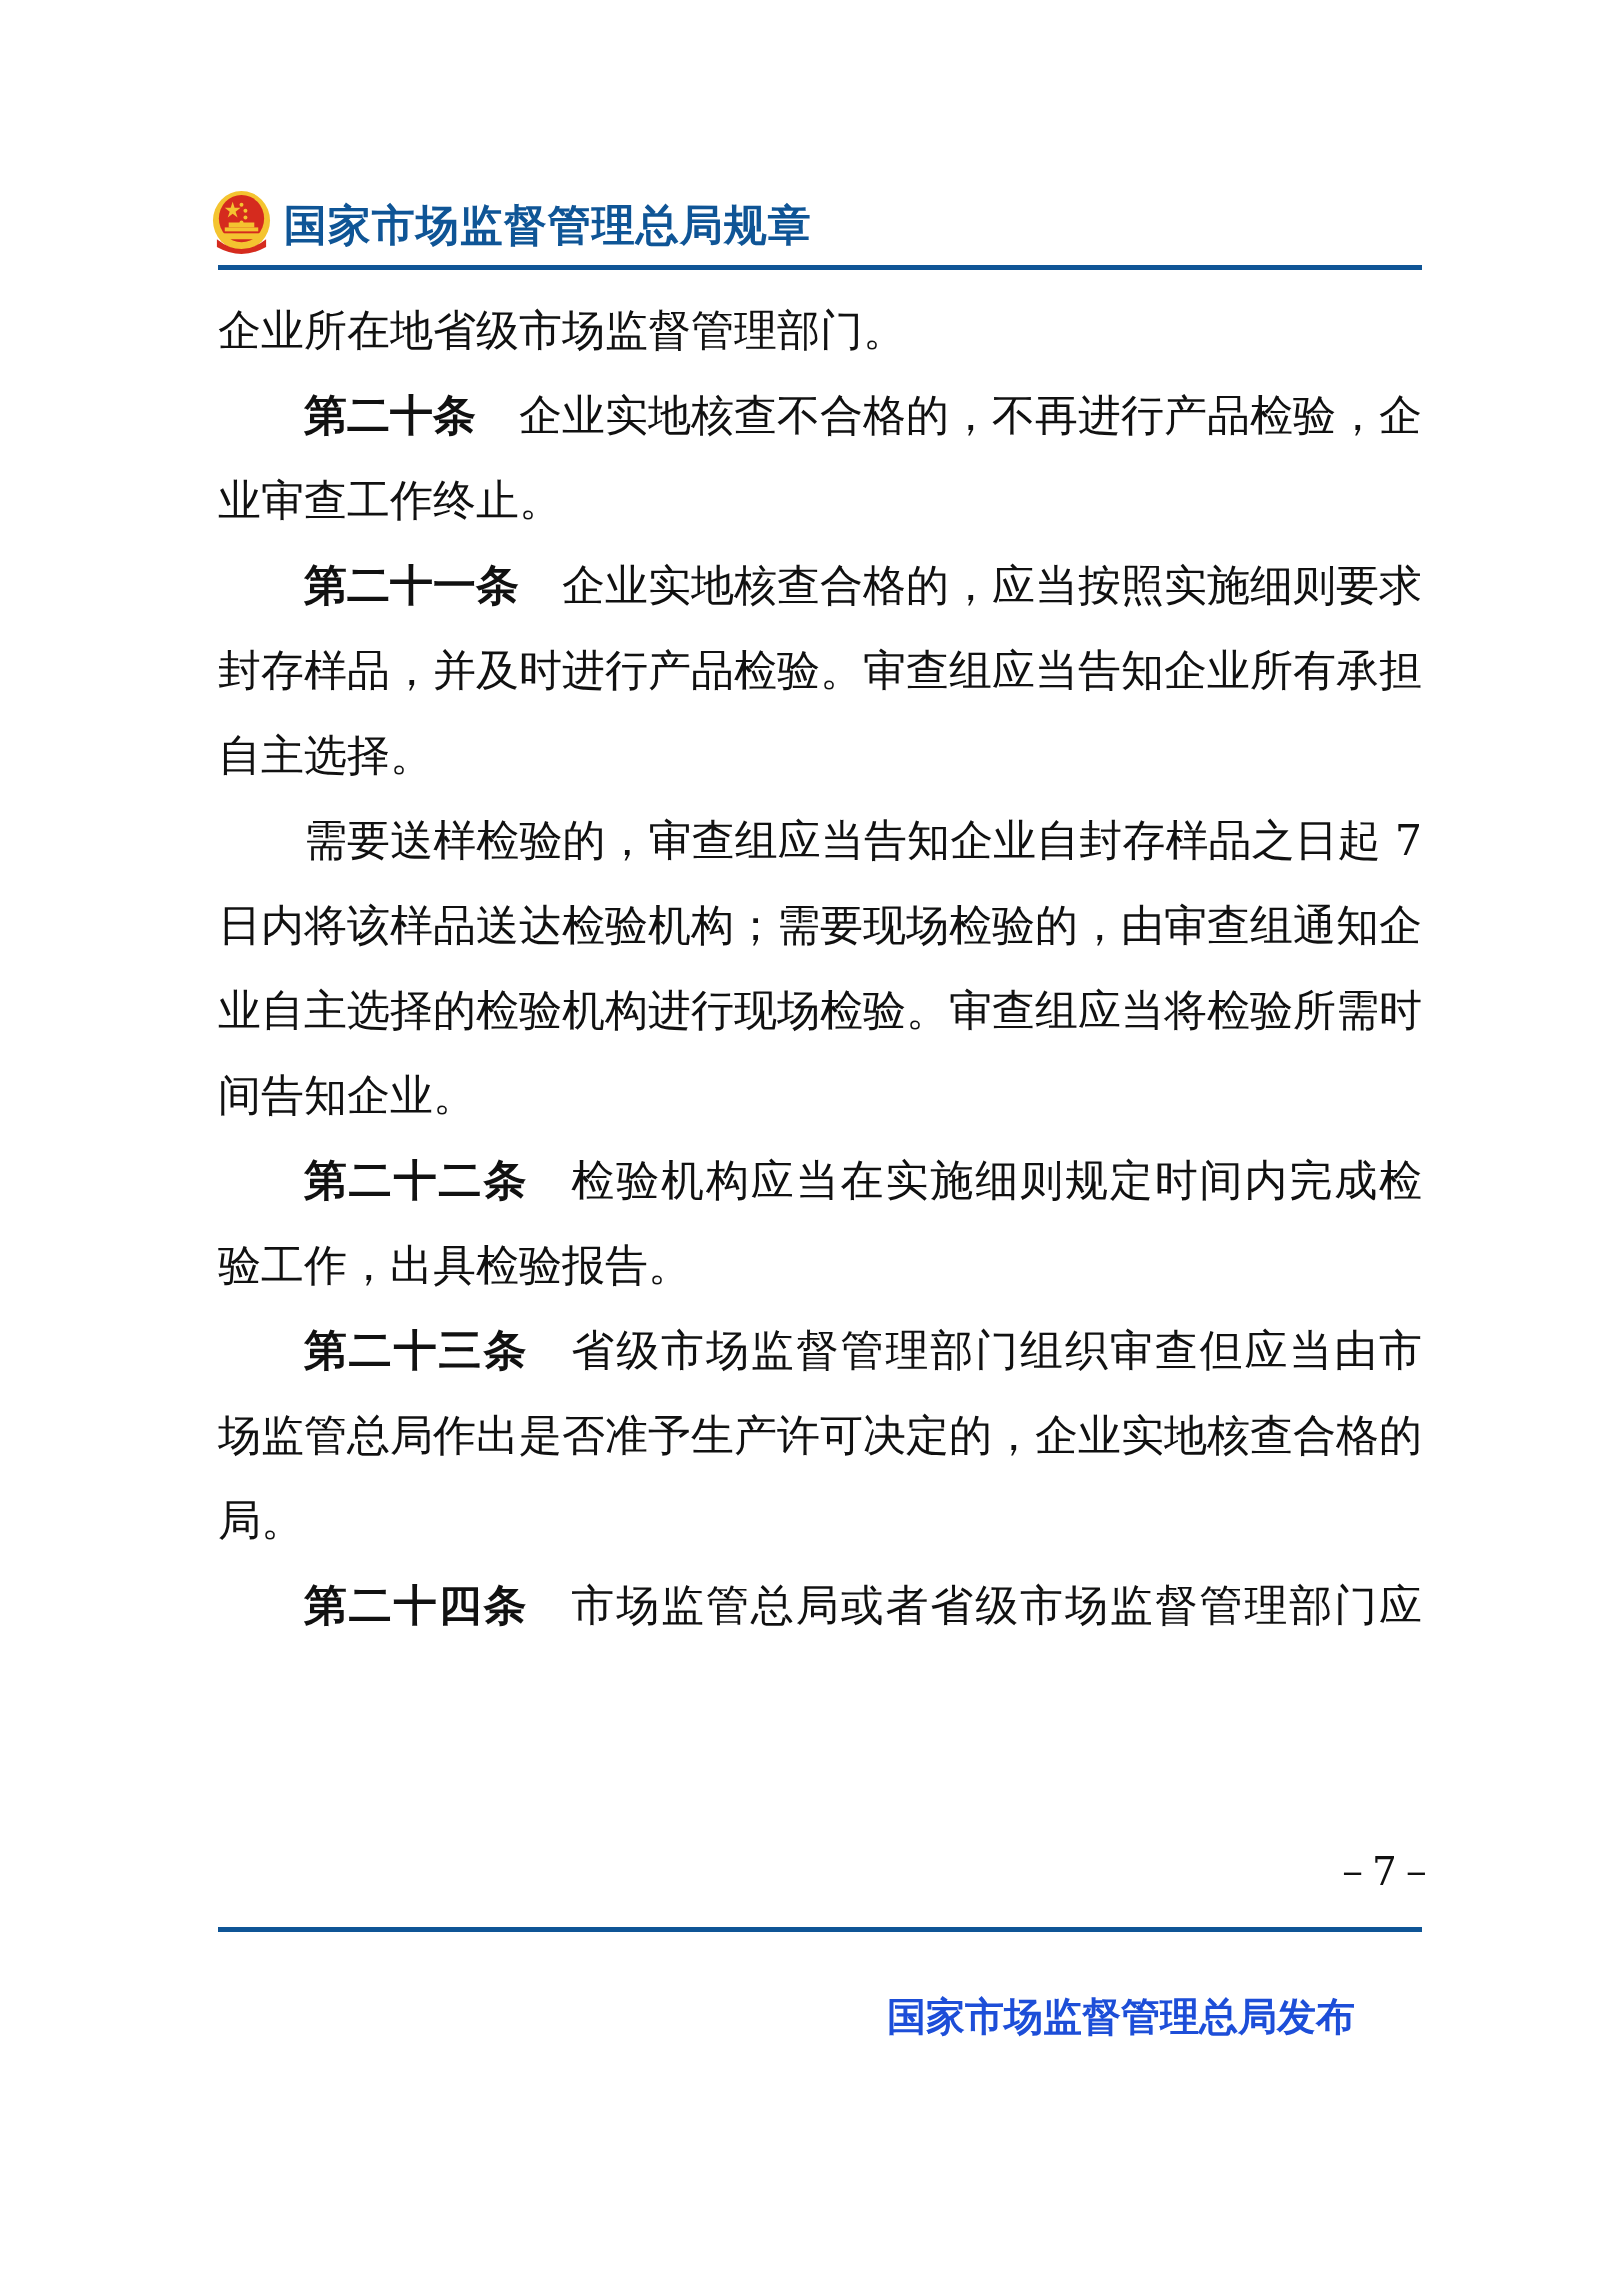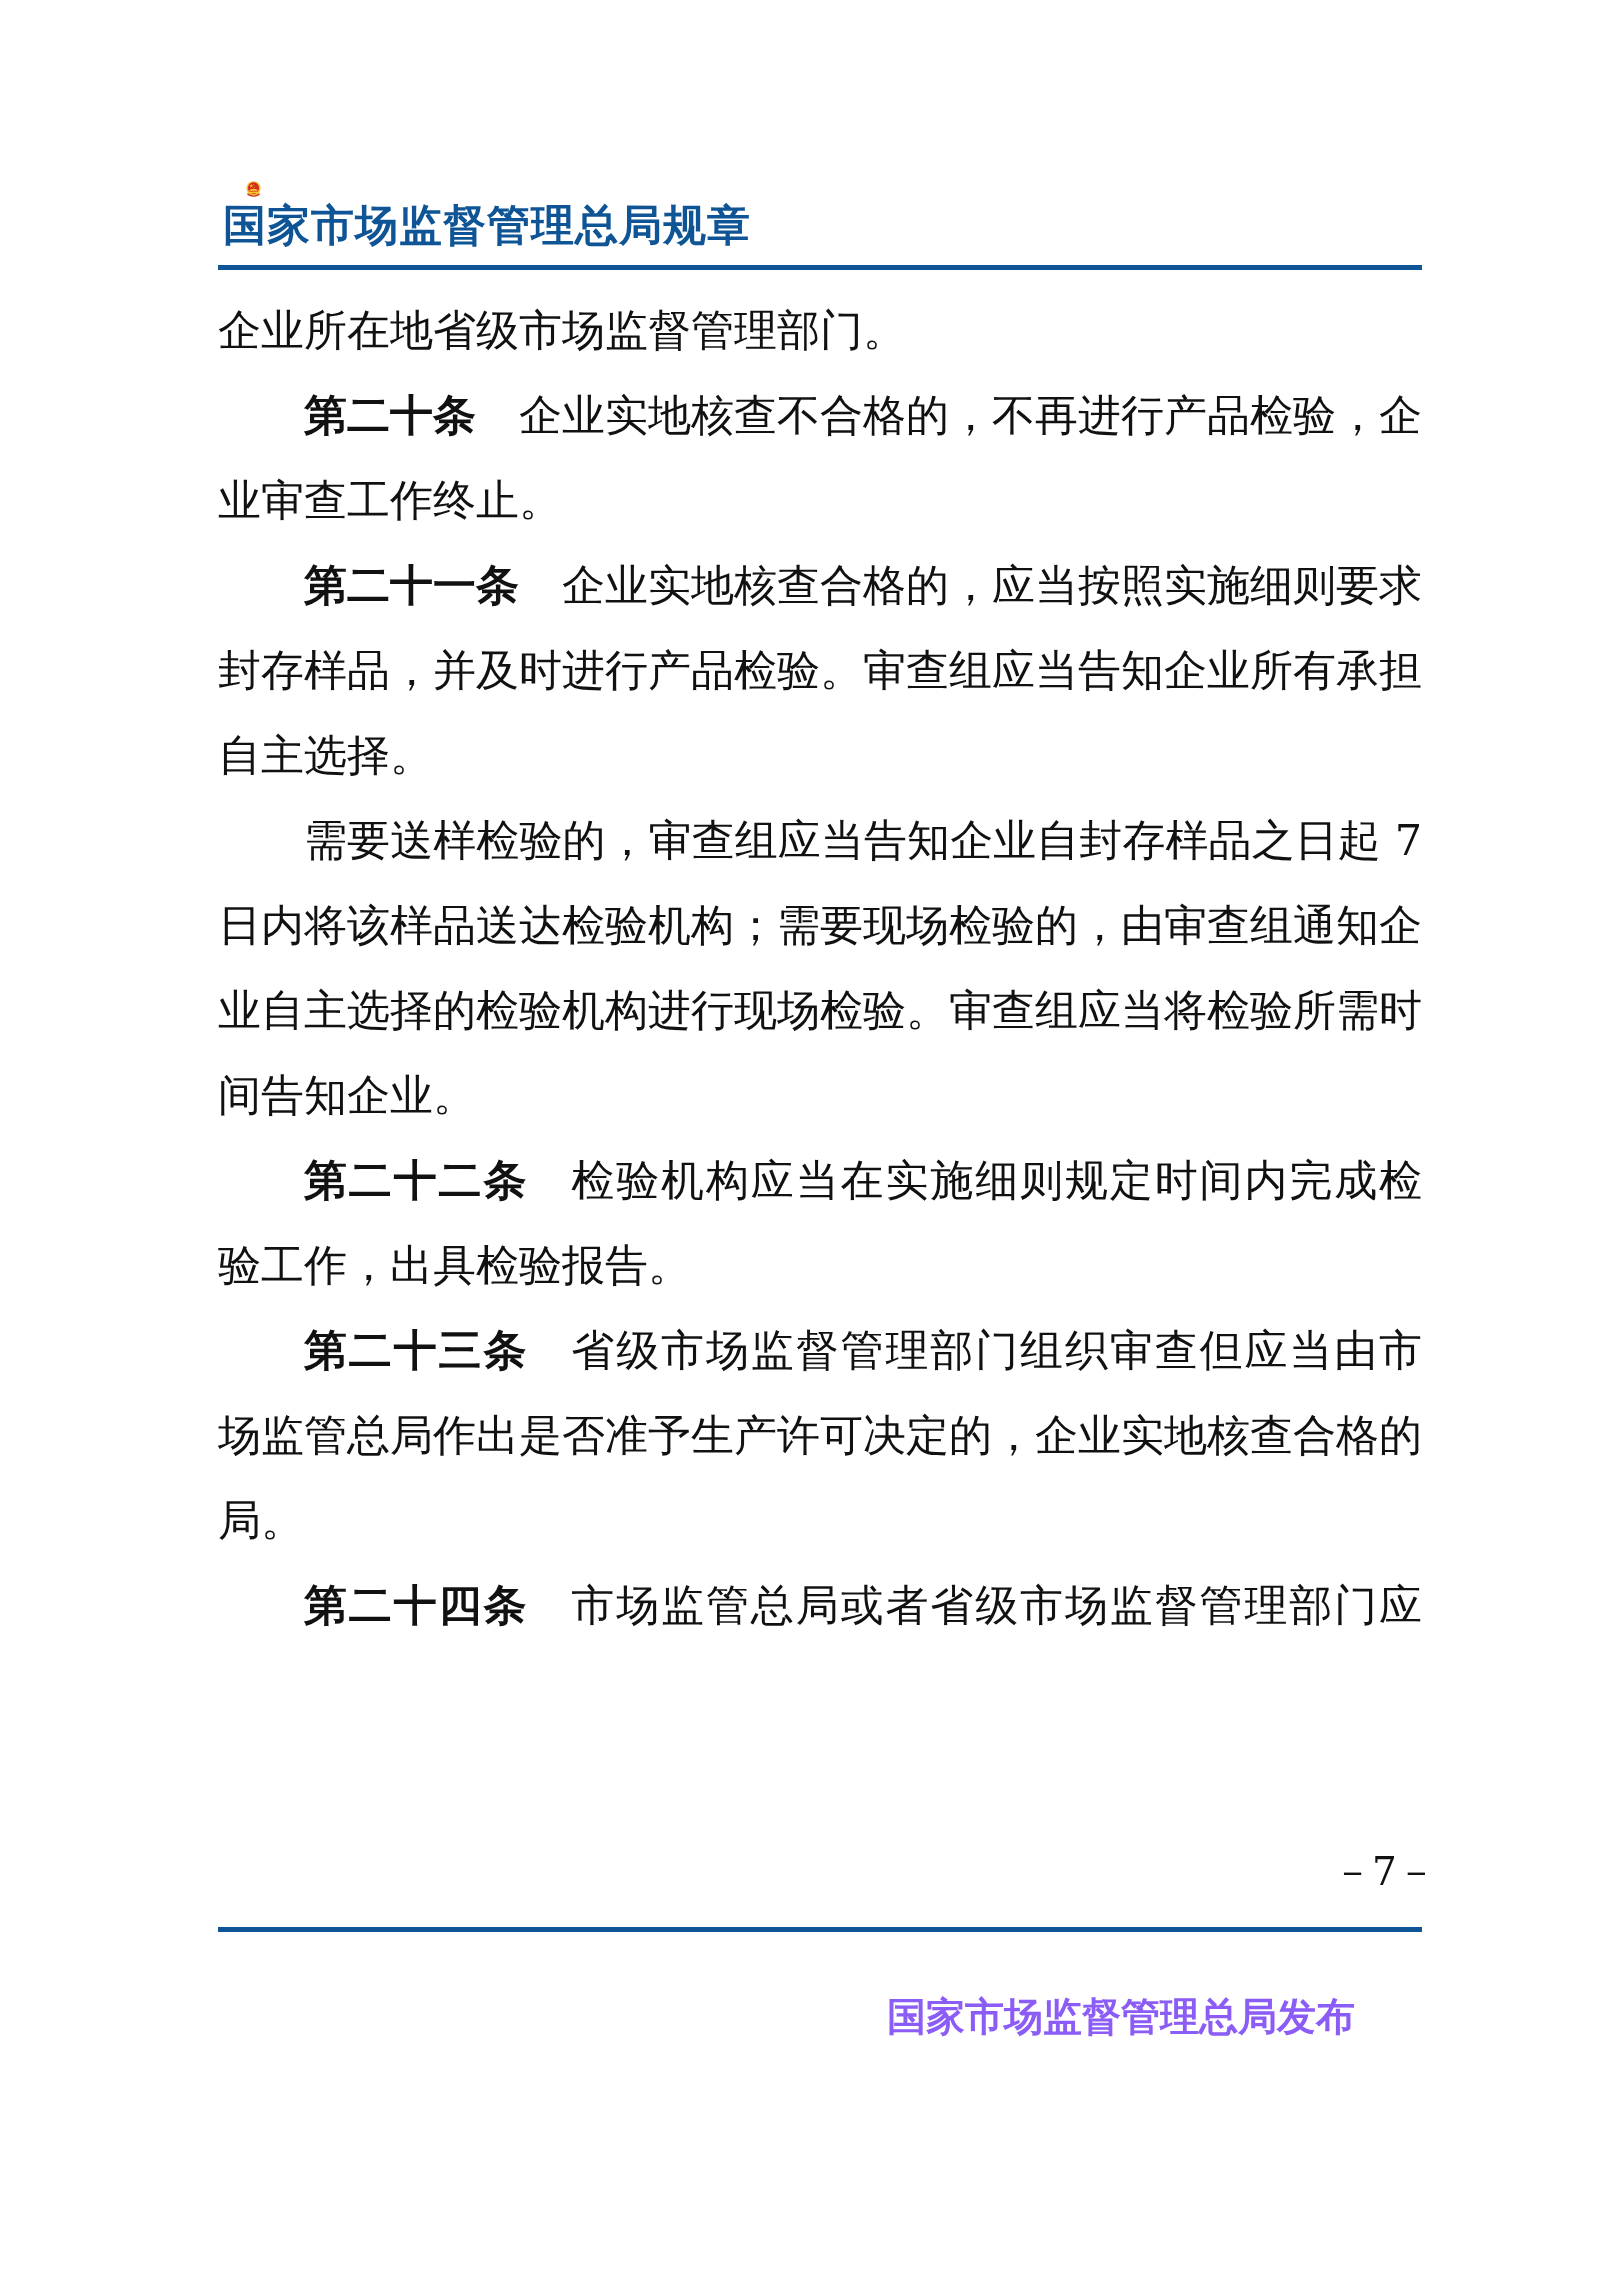--- a/index.html
+++ b/index.html
@@ -1,33 +1,33 @@
 <!DOCTYPE html>
 <html><head>
 <meta charset="utf-8">
 <style>
   html, body { margin: 0; padding: 0; background: #ffffff; }
   body { width: 1621px; height: 2293px; position: relative; overflow: hidden;
          font-family: "DejaVu Serif", "Liberation Serif", serif; color: #111; }
-  .header { position: absolute; left: 223px; top: 181px; height: 74px; display: flex; align-items: flex-start; flex-direction: column; }
+  .header { position: absolute; left: 211px; top: 181px; height: 74px; display: flex; align-items: flex-end; }
   .emblem { width: 61px; height: 65px; margin-right: 11.8px; }
   .header-title { font-family: "DejaVu Sans", sans-serif; font-size: 43px; font-weight: bold;
                   color: #0f5596; letter-spacing: 1px; white-space: nowrap; }
   .rule { position: absolute; left: 218px; width: 1204px; height: 4.9px; background: #0f5596; }
   .rule.top { top: 265px; }
   .rule.bottom { top: 1927px; }
   .body-text { position: absolute; left: 218px; top: 288px; width: 1204px; }
   .line { height: 85px; line-height: 85px; font-size: 43px; white-space: nowrap;
           letter-spacing: 0px; text-align: justify; text-align-last: justify; }
   .line.last { text-align-last: left; }
   .line.indent { padding-left: 86px; }
   .art { font-family: "DejaVu Sans", sans-serif; font-weight: bold; margin-right: 43px; }
   .page-num { position: absolute; left: 1333px; top: 1845px; font-size: 39px; }
   .footer { position: absolute; left: 887px; top: 1990px; font-family: "DejaVu Sans", sans-serif;
-            font-size: 39px; font-weight: bold; color: #8b5cf6; white-space: nowrap; }
+            font-size: 39px; font-weight: bold; color: #1d4ed8; white-space: nowrap; }
 </style>
 </head>
 <body>
 
 <div class="header">
   <svg class="emblem" viewBox="0 0 62 66">
     <ellipse cx="31" cy="31" rx="29" ry="30" fill="#f4c430"></ellipse>
     <ellipse cx="31" cy="29" rx="23" ry="24" fill="#d52b1e"></ellipse>
     <polygon points="22,12 24,18 30,18 25,22 27,28 22,24 17,28 19,22 14,18 20,18" fill="#f4c430"></polygon>
     <circle cx="31" cy="15" r="2" fill="#f4c430"></circle>

